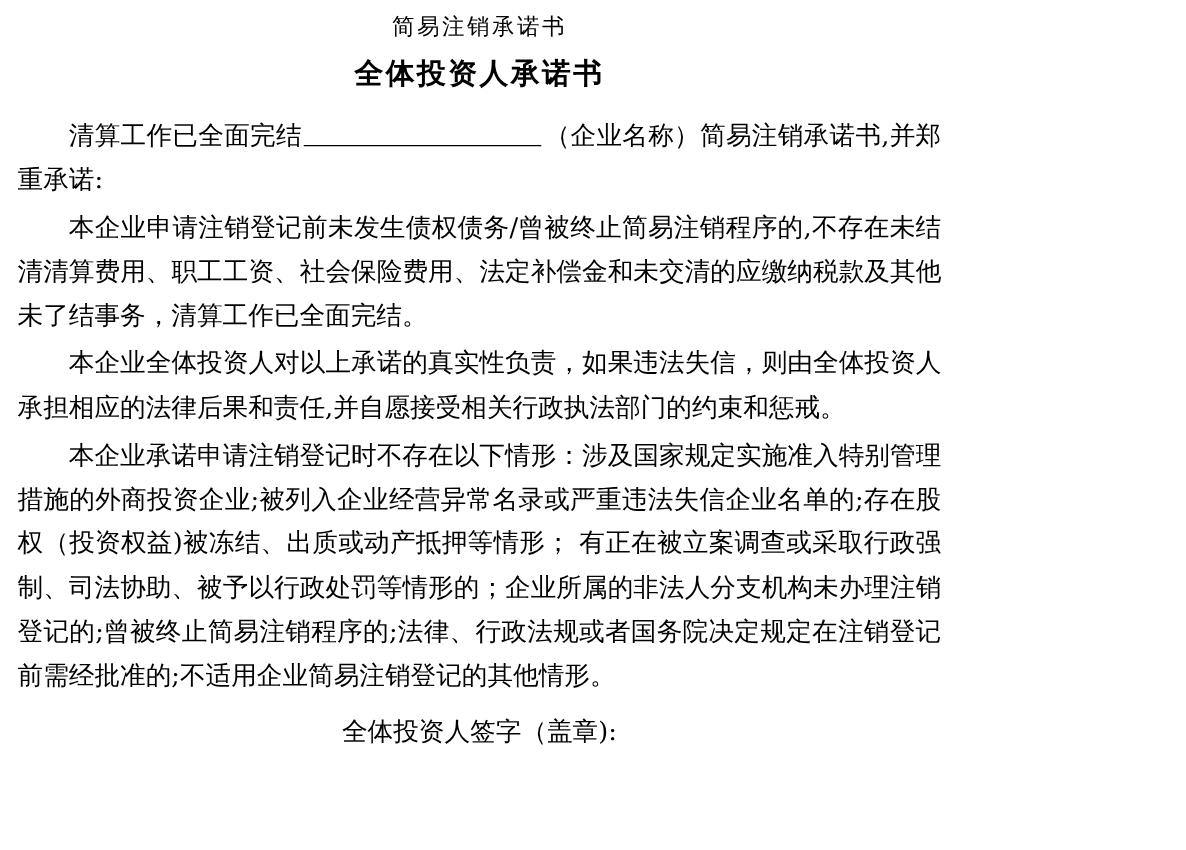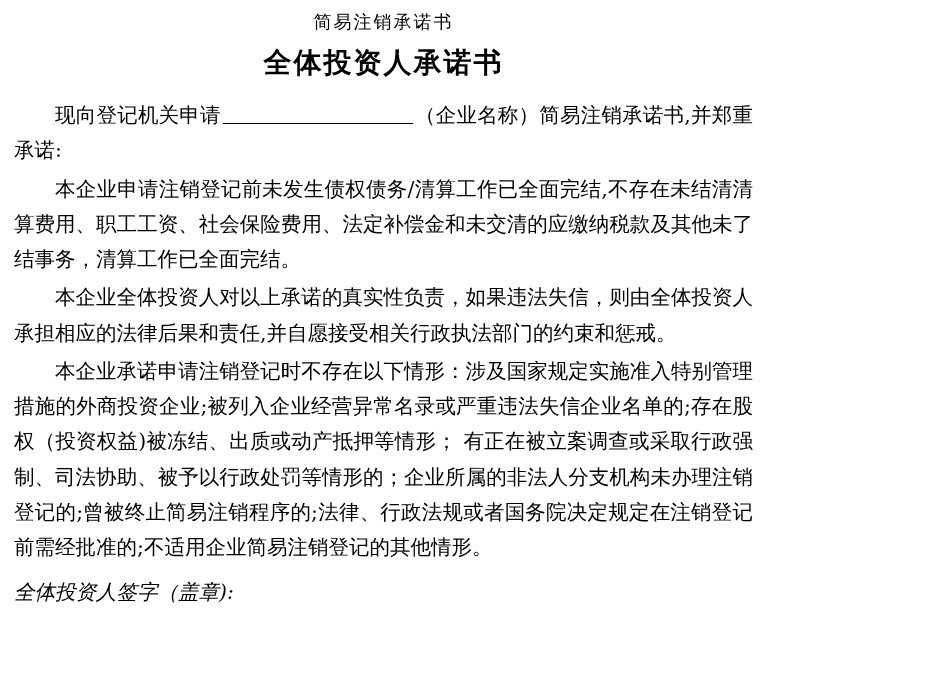--- a/index.html
+++ b/index.html
@@ -25,21 +25,21 @@
     text-align: center;
     font-size: 18px;
     line-height: 1.5;
     letter-spacing: 2px;
     margin-top: 2px;
     margin-bottom: 6px;
     font-family: "DejaVu Serif", "Liberation Serif", serif;
   }
   .doc-title {
     text-align: center;
-    font-size: 28px;
+    font-size: 23px;
     font-weight: bold;
     letter-spacing: 2px;
     line-height: 1.4;
     margin-top: 8px;
     margin-bottom: 16px;
   }
   .para {
     font-size: 20.5px;
     line-height: 1.72;
     text-align: justify;
@@ -55,38 +55,37 @@
     border-bottom: 1.5px solid #000;
     width: 190px;
     height: 1em;
     vertical-align: -2px;
     margin: 0 2px;
   }
   .footer-line {
     font-size: 20.5px;
     line-height: 1.72;
     margin-top: 10px;
-    text-align: left;
-    font-style: italic;
+    text-align: center;
   }
 </style>
 </head>
 <body>
 
 <div class="page">
 
   <div class="header-line">简易注销承诺书</div>
 
   <div class="doc-title">全体投资人承诺书</div>
 
   <p class="para indent">
-    <span>现向登记机关申请</span><span class="blank-line"></span><span>（企业名称）简易注销承诺书,并郑重承诺:</span>
+    <span>清算工作已全面完结</span><span class="blank-line"></span><span>（企业名称）简易注销承诺书,并郑重承诺:</span>
   </p>
 
-  <p class="para indent">本企业申请注销登记前未发生债权债务/清算工作已全面完结,不存在未结清清算费用、职工工资、社会保险费用、法定补偿金和未交清的应缴纳税款及其他未了结事务，清算工作已全面完结。</p>
+  <p class="para indent">本企业申请注销登记前未发生债权债务/曾被终止简易注销程序的,不存在未结清清算费用、职工工资、社会保险费用、法定补偿金和未交清的应缴纳税款及其他未了结事务，清算工作已全面完结。</p>
 
   <p class="para indent">本企业全体投资人对以上承诺的真实性负责，如果违法失信，则由全体投资人承担相应的法律后果和责任,并自愿接受相关行政执法部门的约束和惩戒。</p>
 
   <p class="para indent">本企业承诺申请注销登记时不存在以下情形：涉及国家规定实施准入特别管理措施的外商投资企业;被列入企业经营异常名录或严重违法失信企业名单的;存在股权（投资权益)被冻结、出质或动产抵押等情形； 有正在被立案调查或采取行政强制、司法协助、被予以行政处罚等情形的；企业所属的非法人分支机构未办理注销登记的;曾被终止简易注销程序的;法律、行政法规或者国务院决定规定在注销登记前需经批准的;不适用企业简易注销登记的其他情形。</p>
 
   <div class="footer-line">全体投资人签字（盖章):</div>
 
 </div>
 
 </body></html>

